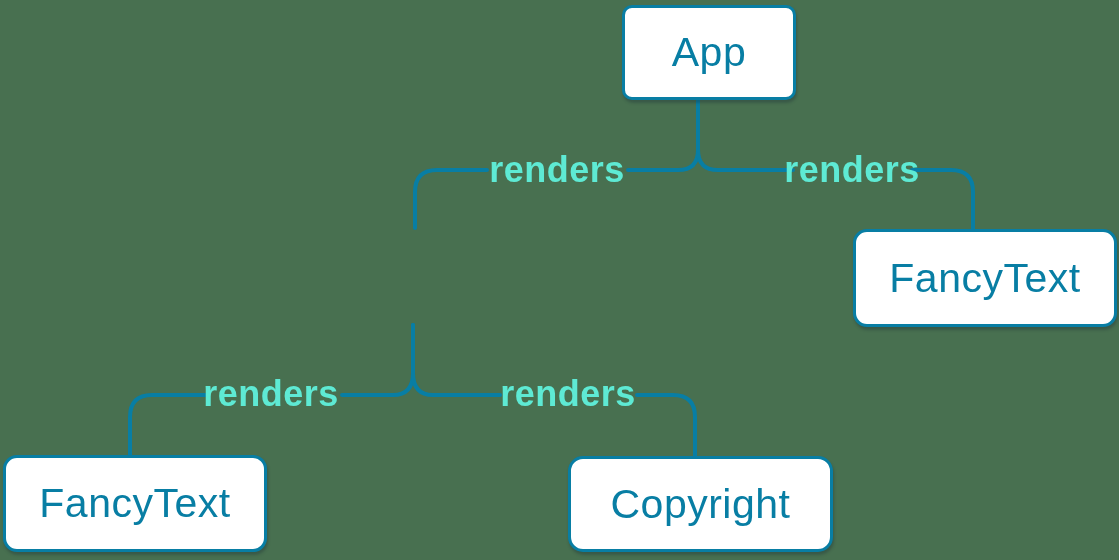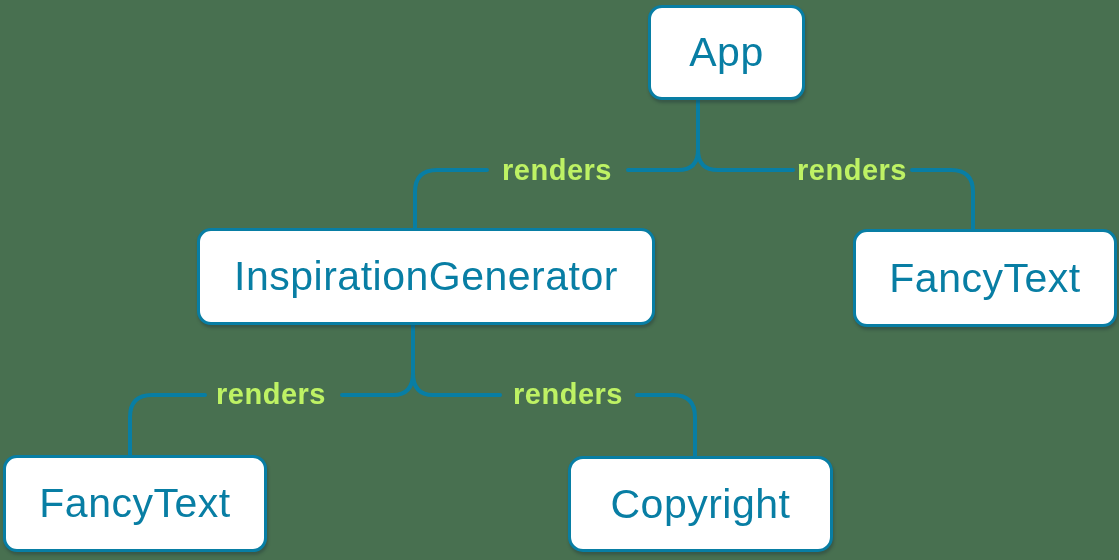--- a/index.html
+++ b/index.html
@@ -35,31 +35,31 @@
     border-radius: 14px;
     display: flex;
     align-items: center;
     justify-content: center;
     color: #087EA4;
     font-size: 41px;
     font-weight: 500;
     letter-spacing: 0.5px;
     box-shadow: 1px 3px 3px rgba(30, 45, 55, 0.35);
   }
-  .node-app                  { left: 648px; top: 5px;   width: 157px; height: 95px; }
+  .node-app                  { left: 622px; top: 5px;   width: 174px; height: 95px; border-radius: 10px; }
   .node-inspiration-generator{ left: 197px; top: 228px; width: 458px; height: 97px; }
   .node-fancy-text-right     { left: 853px; top: 229px; width: 264px; height: 98px; }
   .node-fancy-text-left      { left: 3px;   top: 455px; width: 264px; height: 97px; }
   .node-copyright            { left: 568px; top: 456px; width: 265px; height: 96px; border-radius: 15px; }
   .edge-label {
     position: absolute;
     width: 160px;
     text-align: center;
-    color: #bef264;
-    font-size: 29px;
+    color: #5eead4;
+    font-size: 36px;
     font-weight: 600;
     letter-spacing: 0.5px;
     line-height: 34px;
   }
   .edge-label-a { left: 477px; top: 153px; }
   .edge-label-b { left: 772px; top: 153px; }
   .edge-label-c { left: 191px; top: 377px; }
   .edge-label-d { left: 488px; top: 377px; }
 </style>
 </head>
@@ -75,23 +75,20 @@
 
     <path class="edge" d="M 413 325 L 413 373 Q 413 395 393 395 L 342 395 M 205 395 L 152 395 Q 130 395 130 417 L 130 455"></path>
 
     <path class="edge" d="M 413 325 L 413 373 Q 413 395 433 395 L 500 395 M 637 395 L 673 395 Q 695 395 695 417 L 695 456"></path>
   </svg>
 
   <div class="node node-app">
     <span>App</span>
   </div>
 
-  <div class="node node-inspiration-generator">
-    <span>InspirationGenerator</span>
-  </div>
 
   <div class="node node-fancy-text-right">
     <span>FancyText</span>
   </div>
 
   <div class="node node-fancy-text-left">
     <span>FancyText</span>
   </div>
 
   <div class="node node-copyright">

